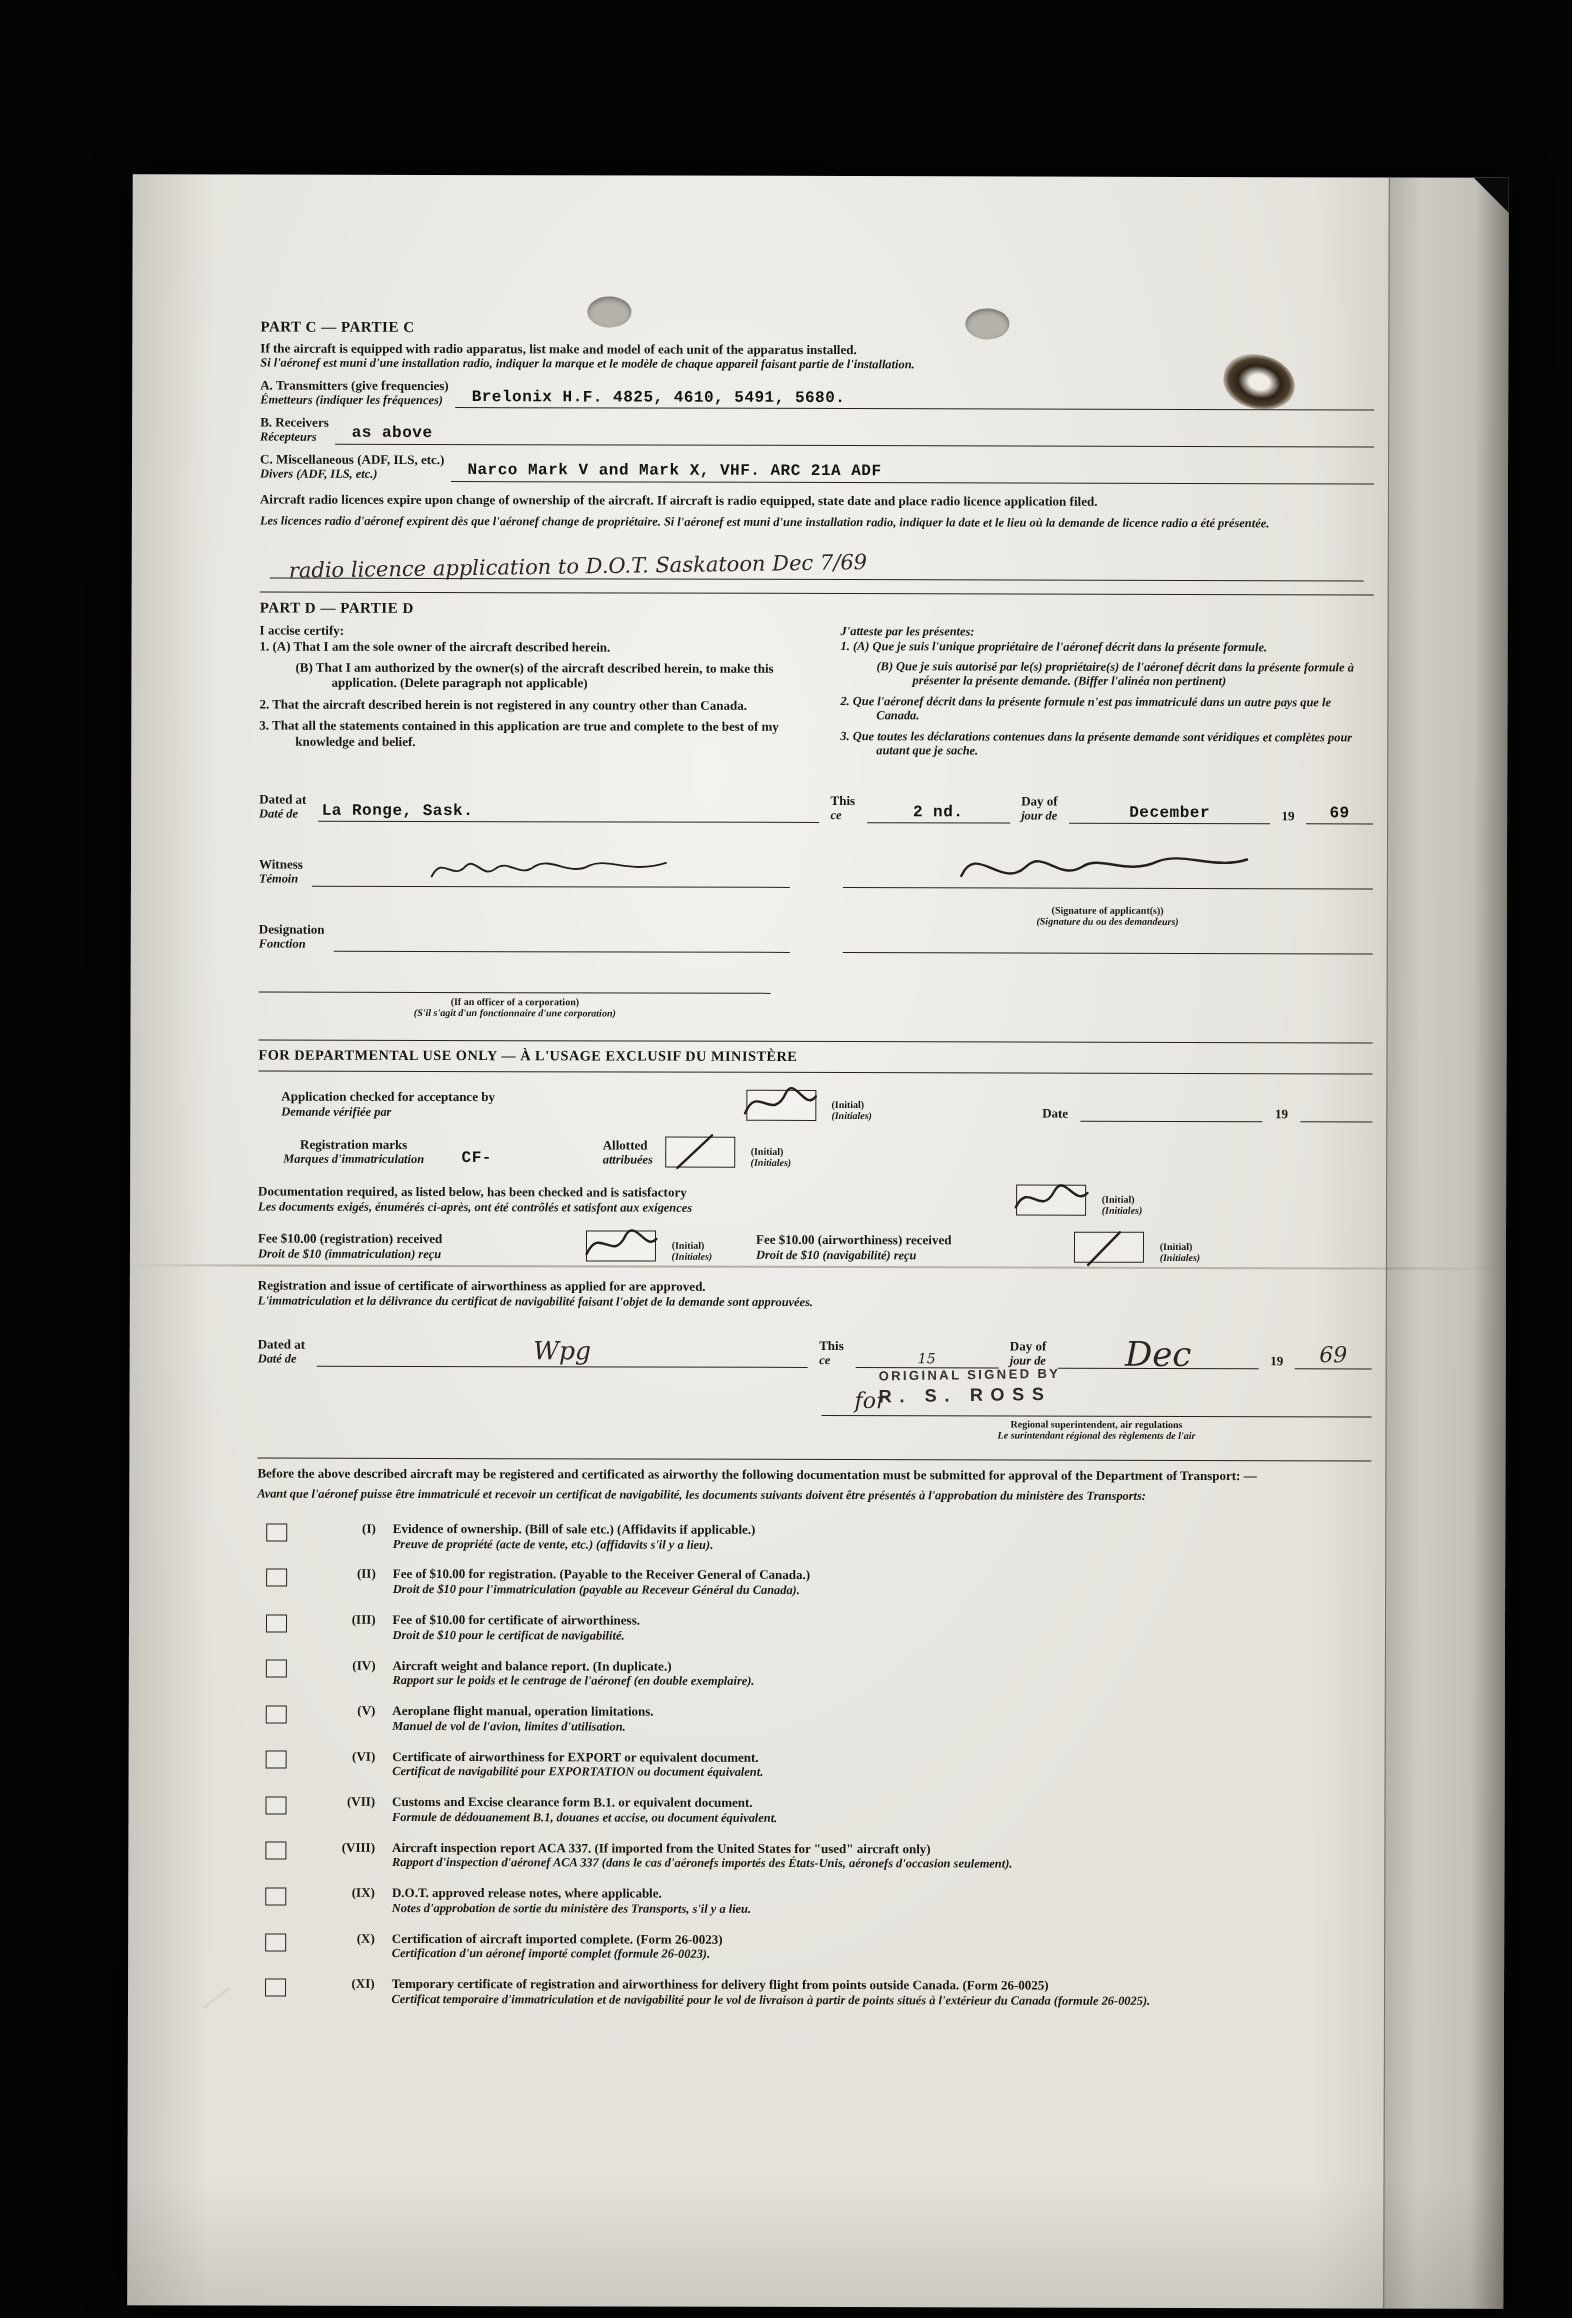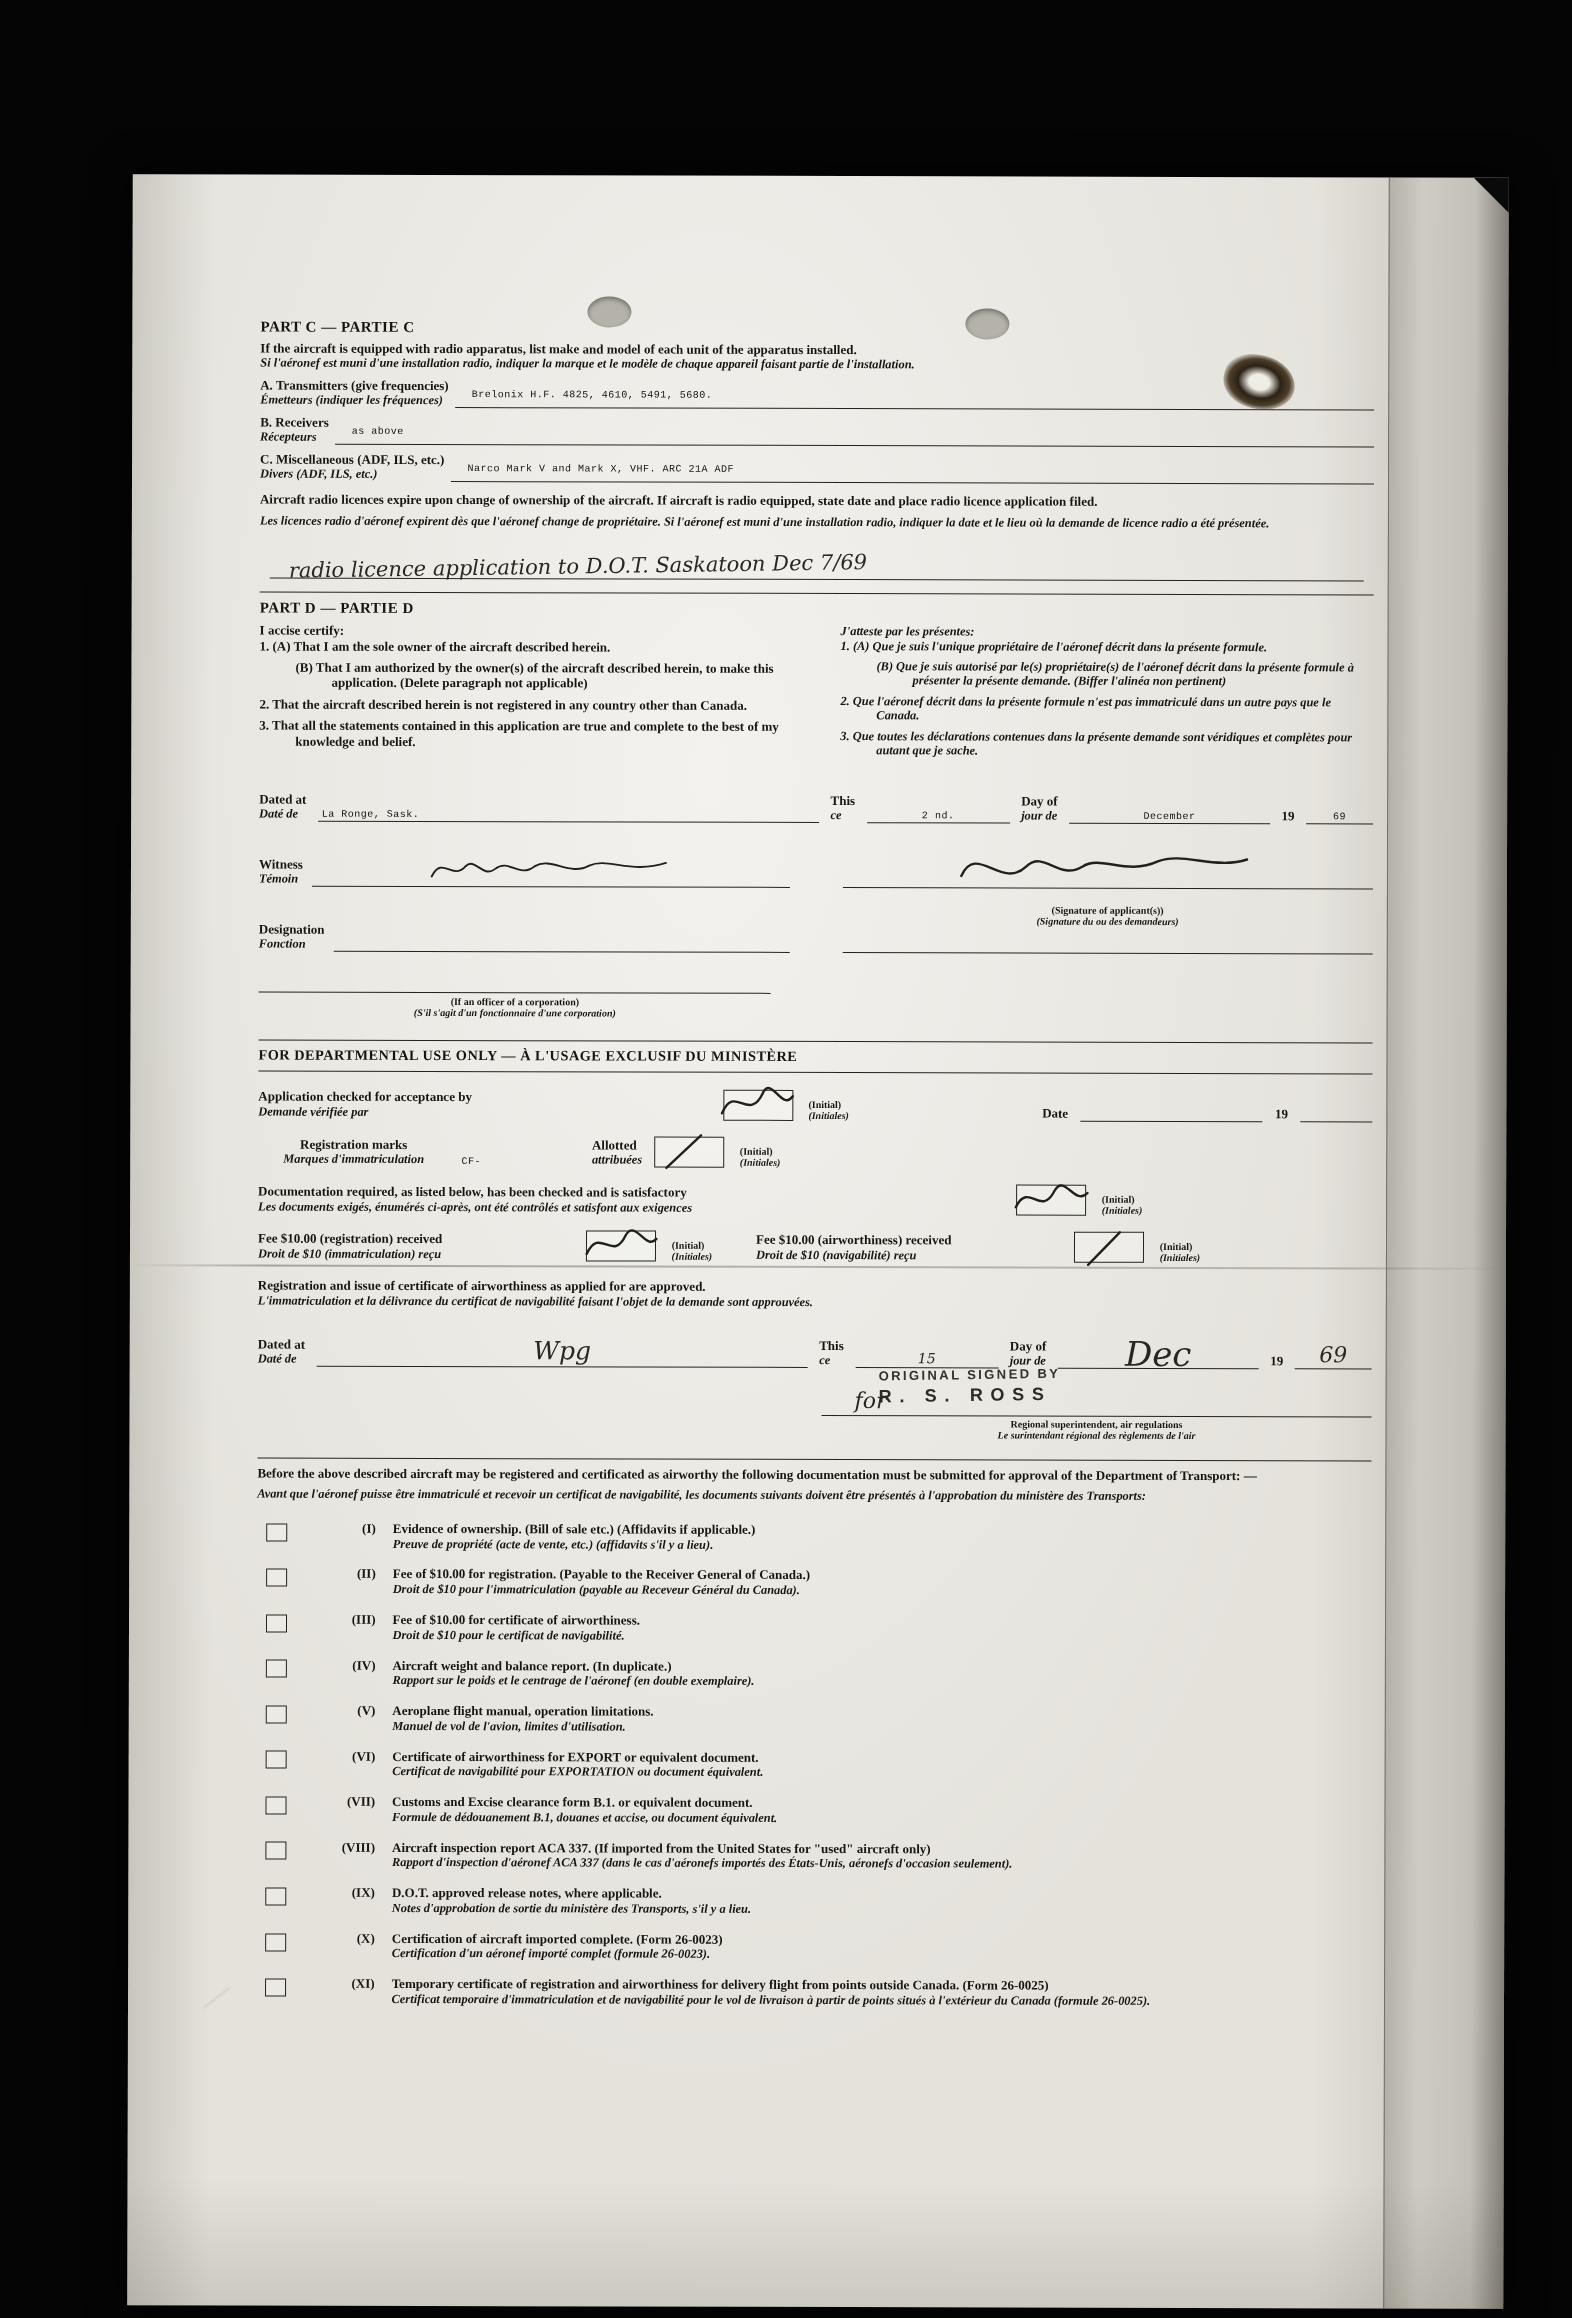--- a/index.html
+++ b/index.html
@@ -60,22 +60,22 @@
     color:#17150f; font-weight:bold;
   }
   .en  { font-size:13px; line-height:1.2; }
   .fr  { font-style:italic; font-size:12.4px; line-height:1.18; }
   .sm  { font-size:10px; line-height:1.1; }
   .part-heading { font-size:15px; letter-spacing:0.5px; margin:0 0 4.8px 0; }
   .hrule { border:none; border-top:1.9px solid #26231d; margin:6.7px 0; }
   .hrule.thin { border-top-width:1.4px; }
 
   .typed {
-    font-family:"Liberation Mono", monospace; font-weight:normal;
-    font-size:10px; letter-spacing:0.5px; white-space:nowrap; color:#14120d;
+    font-family:"Liberation Mono", monospace; font-weight:bold;
+    font-size:16px; letter-spacing:0.5px; white-space:nowrap; color:#14120d;
   }
   .hand {
     font-family:"DejaVu Serif", serif; font-style:italic; font-weight:normal;
     color:#2a2720;
   }
 
   .frow { display:flex; align-items:flex-end; margin-top:6.7px; }
   .flabels { flex:0 0 auto; padding-right:6.7px; }
   .fline {
     flex:1 1 auto; border-bottom:1.4px solid #26231d;
@@ -296,21 +296,21 @@
         </div>
       </div>
     </div>
 
     <hr class="hrule" style="margin-top:22px;">
     <div>
       <div class="dept-heading en">FOR DEPARTMENTAL USE ONLY — À L'USAGE EXCLUSIF DU MINISTÈRE</div>
       <hr class="hrule thin">
 
       <div class="drow">
-        <div class="lblstack" style="flex:0 0 297px;">
+        <div class="lblstack" style="flex:0 0 297px;margin-left:23px;">
           <div class="en">Application checked for acceptance by</div>
           <div class="fr">Demande vérifiée par</div>
         </div>
         <div style="flex:0 0 143px;"></div>
         <span class="ibox">
           <svg width="86" height="48" viewBox="0 0 180 100">
             <path d="M14 70 C 40 6, 70 92, 100 26 C 118 -8, 140 66, 162 34" fill="none" stroke="#23201a" stroke-width="5" stroke-linecap="round"></path>
           </svg>
         </span>
         <div class="initlbls">

